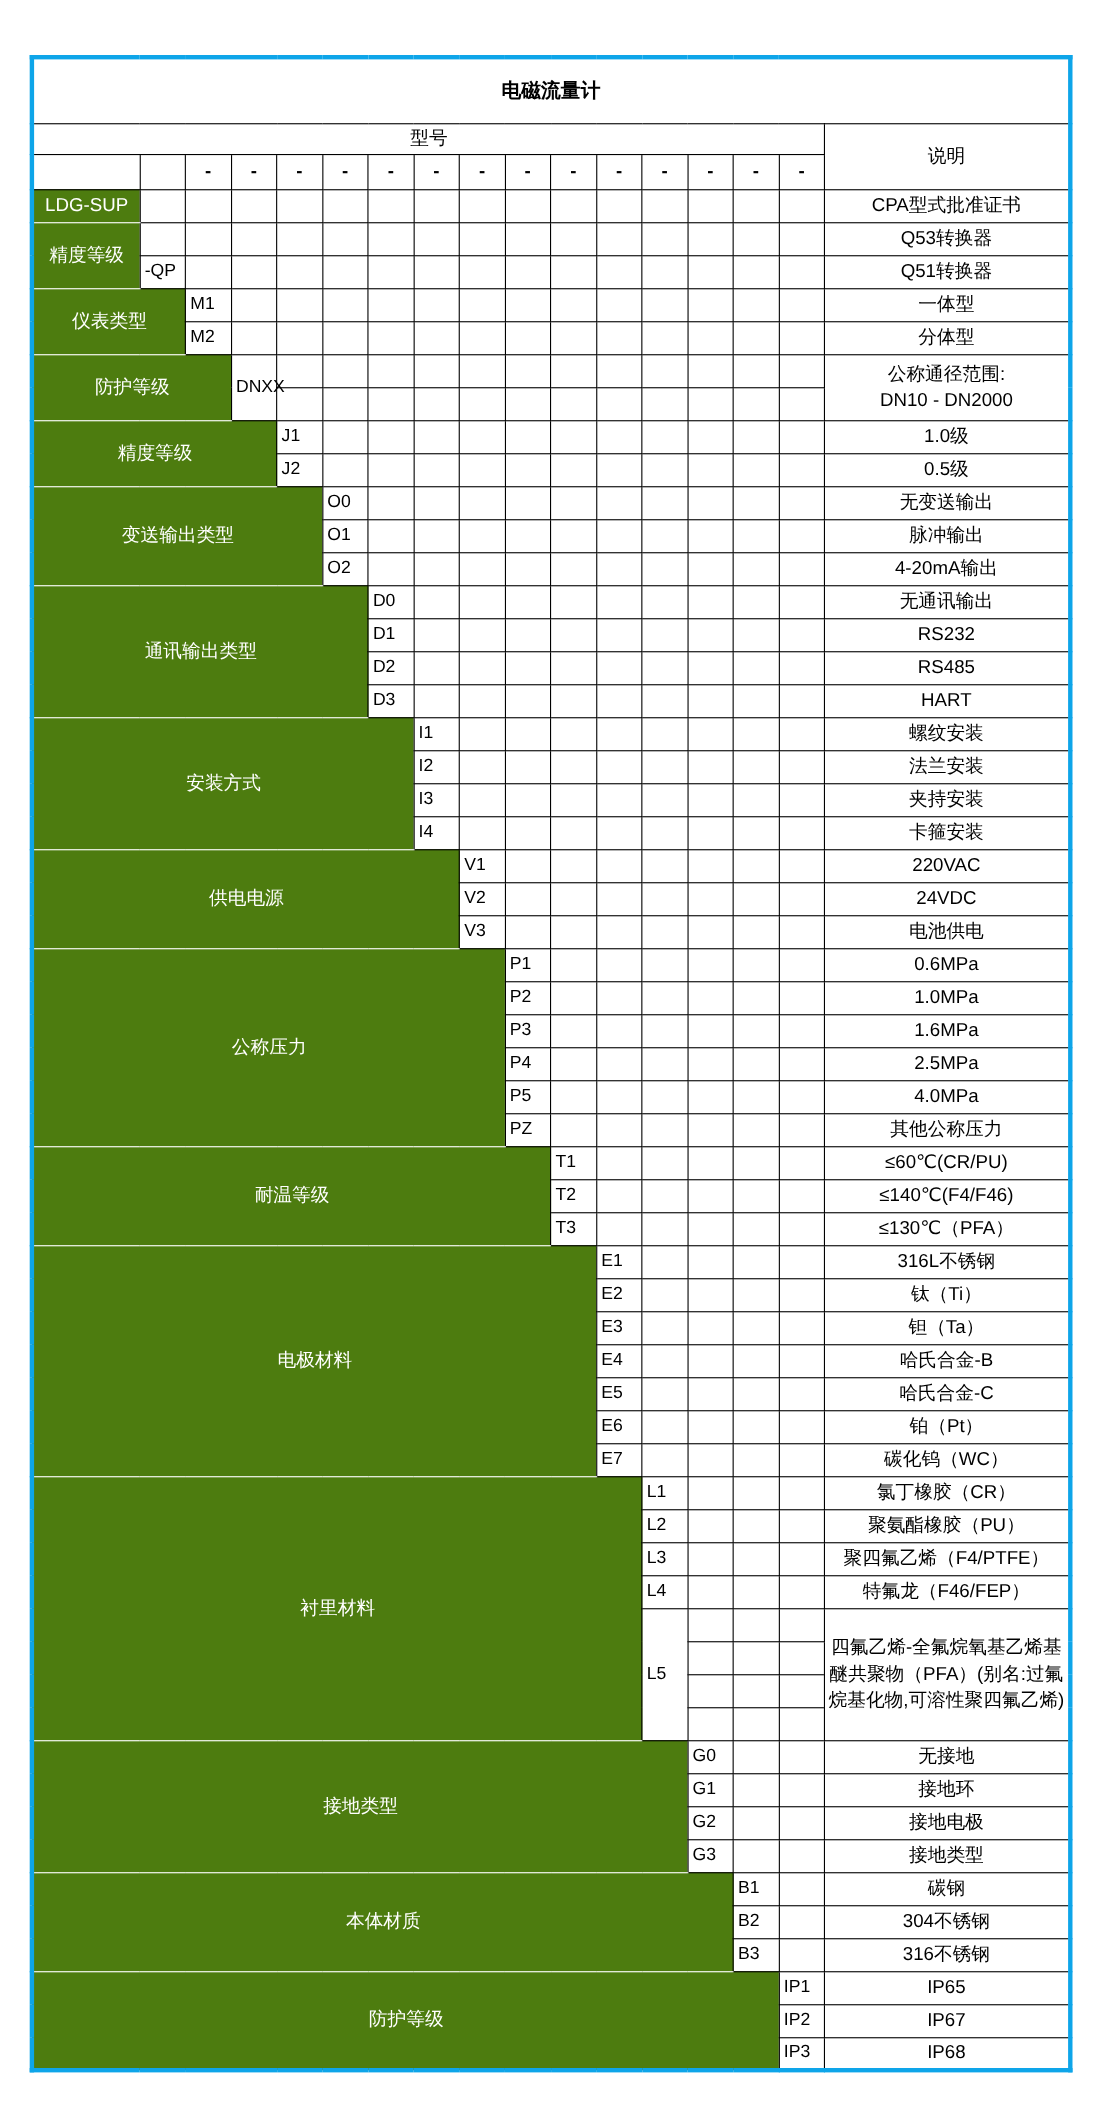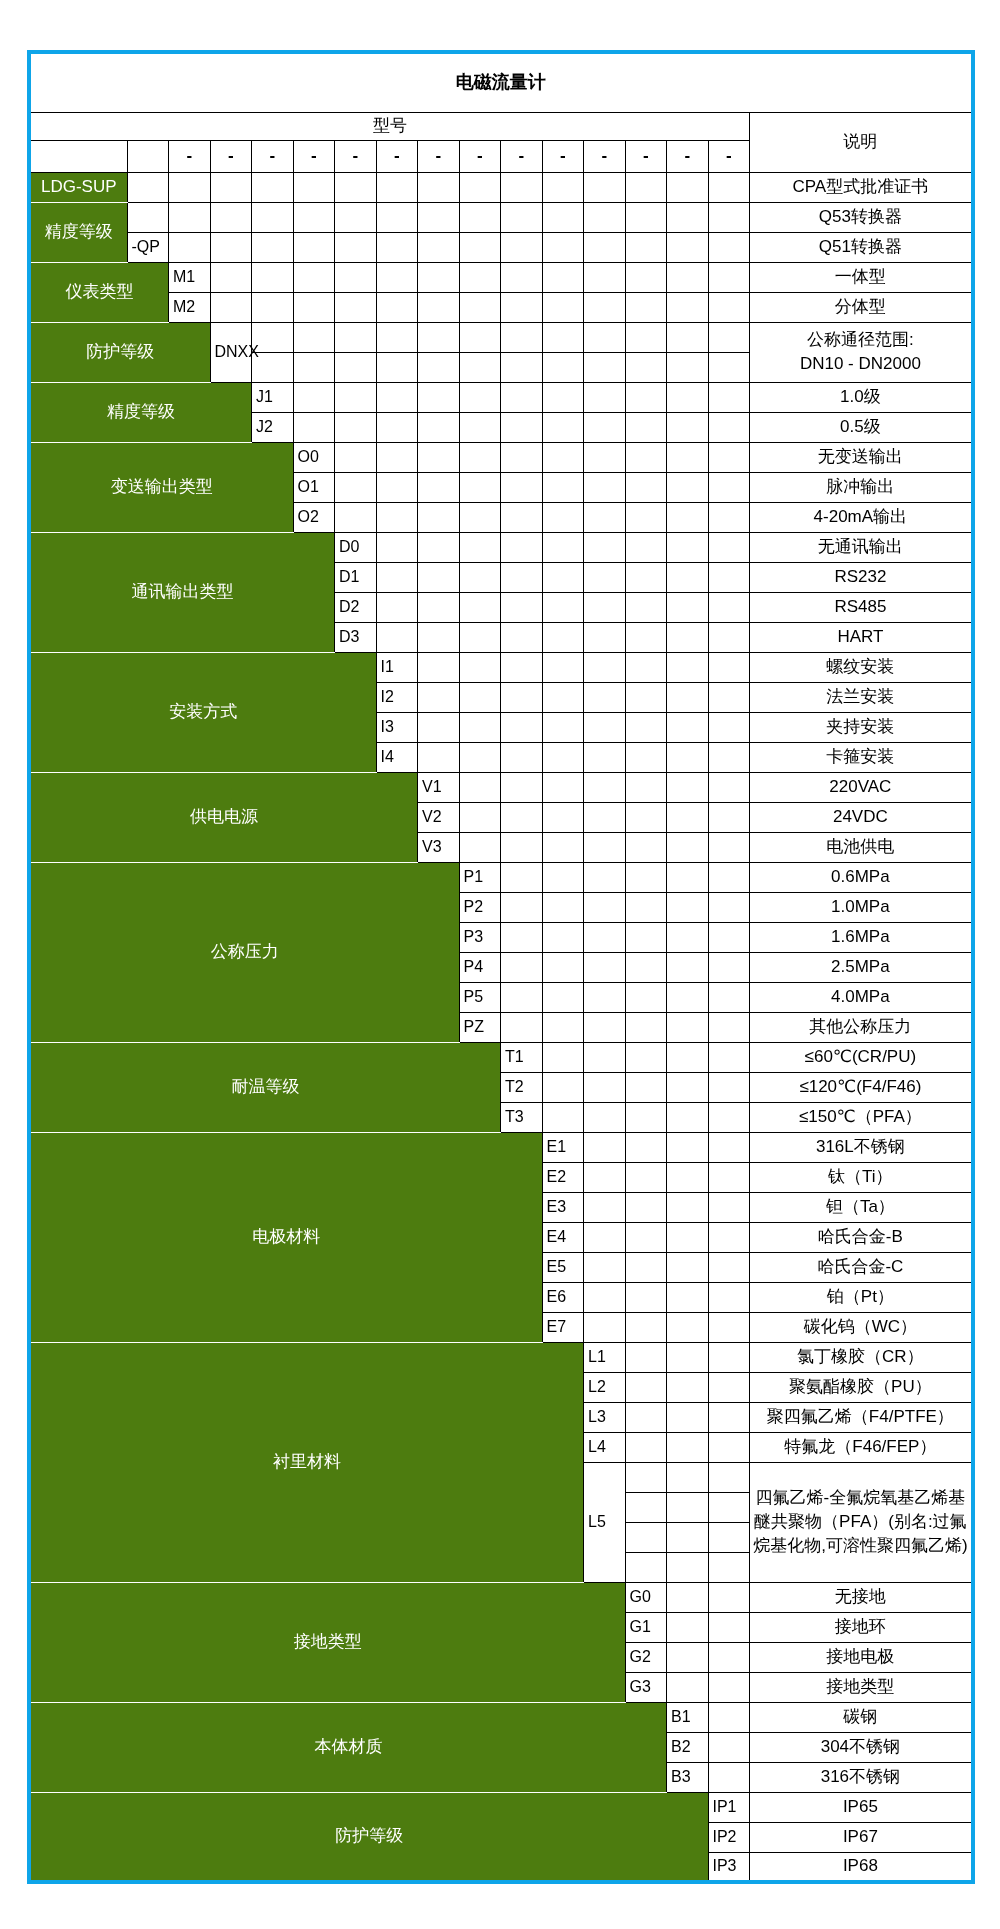--- a/index.html
+++ b/index.html
@@ -467,30 +467,30 @@
         <td class="mc"></td>
     <td class="desc">≤60℃(CR/PU)</td>
   </tr>
   <tr class="r">
     <td class="code">T2</td>
     <td class="mc"></td>
         <td class="mc"></td>
         <td class="mc"></td>
         <td class="mc"></td>
         <td class="mc"></td>
-    <td class="desc">≤120℃(F4/F46)</td>
+    <td class="desc">≤140℃(F4/F46)</td>
   </tr>
   <tr class="r">
     <td class="code">T3</td>
     <td class="mc"></td>
         <td class="mc"></td>
         <td class="mc"></td>
         <td class="mc"></td>
         <td class="mc"></td>
-    <td class="desc">≤150℃（PFA）</td>
+    <td class="desc">≤130℃（PFA）</td>
   </tr>
 
   <tr class="r">
     <td class="label" rowspan="7" colspan="11">电极材料</td>
     <td class="code">E1</td>
     <td class="mc"></td>
         <td class="mc"></td>
         <td class="mc"></td>
         <td class="mc"></td>
     <td class="desc">316L不锈钢</td>

